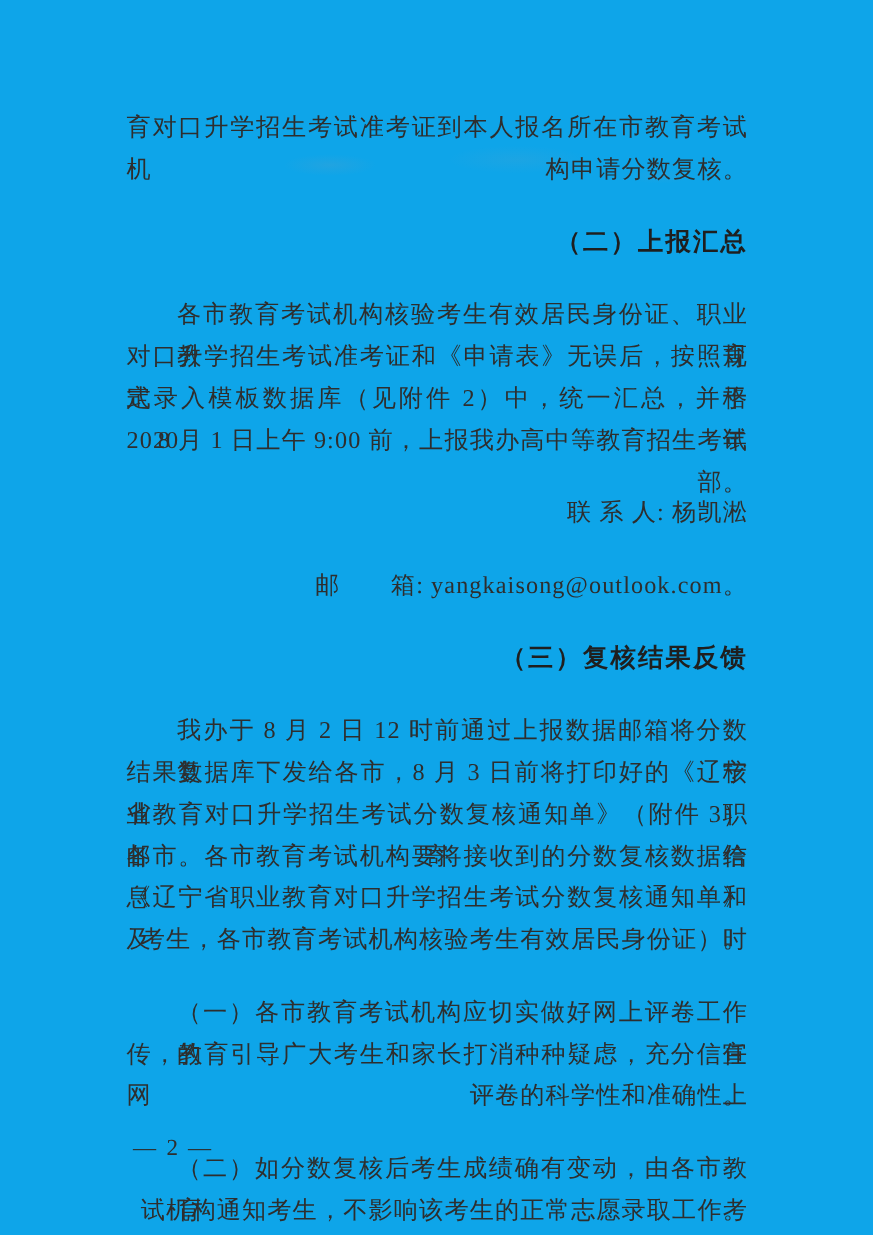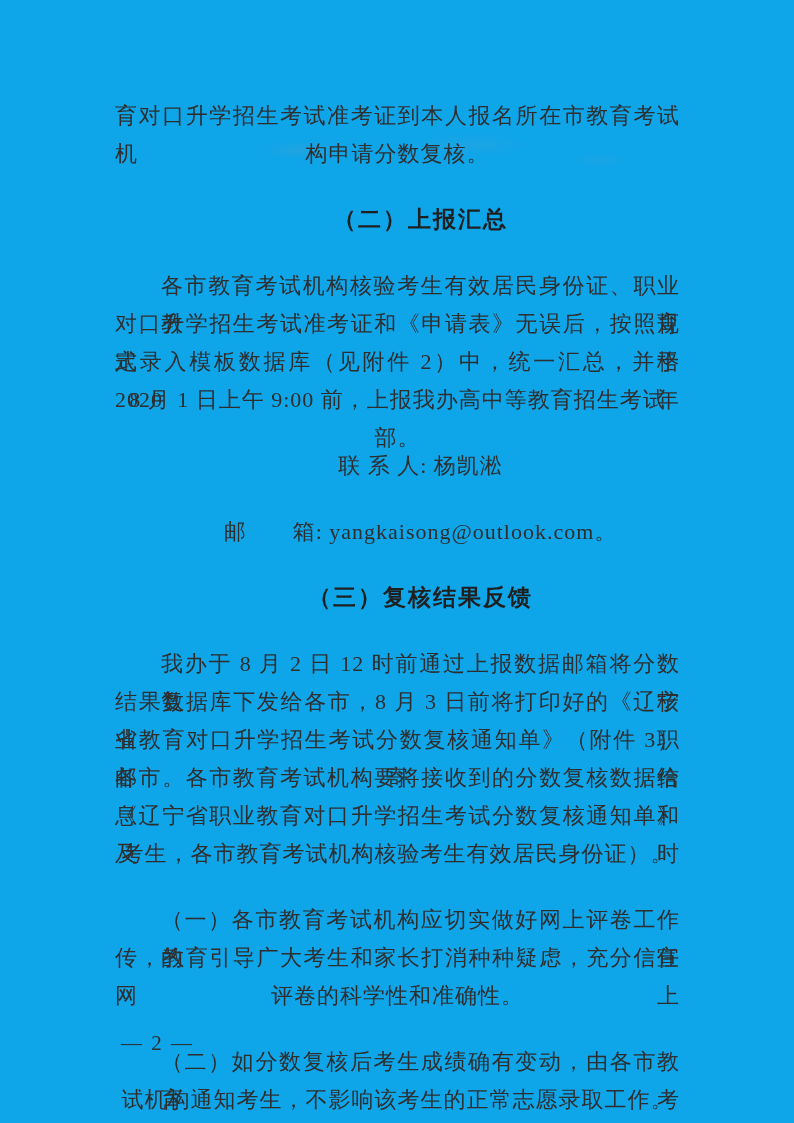--- a/index.html
+++ b/index.html
@@ -21,21 +21,21 @@
     left: 115px;
     top: 97px;
     width: 565px;
   }
   .line {
     height: 38px;
     line-height: 38px;
     font-size: 22px;
     letter-spacing: 1px;
     white-space: pre-wrap;
-    text-align: center;
+    text-align: right;
   }
   .line.j {
     text-align: justify;
     text-align-last: justify;
   }
   .line.indent {
     padding-left: 46px;
     margin-top: 28px;
   }
   .line.heading {

